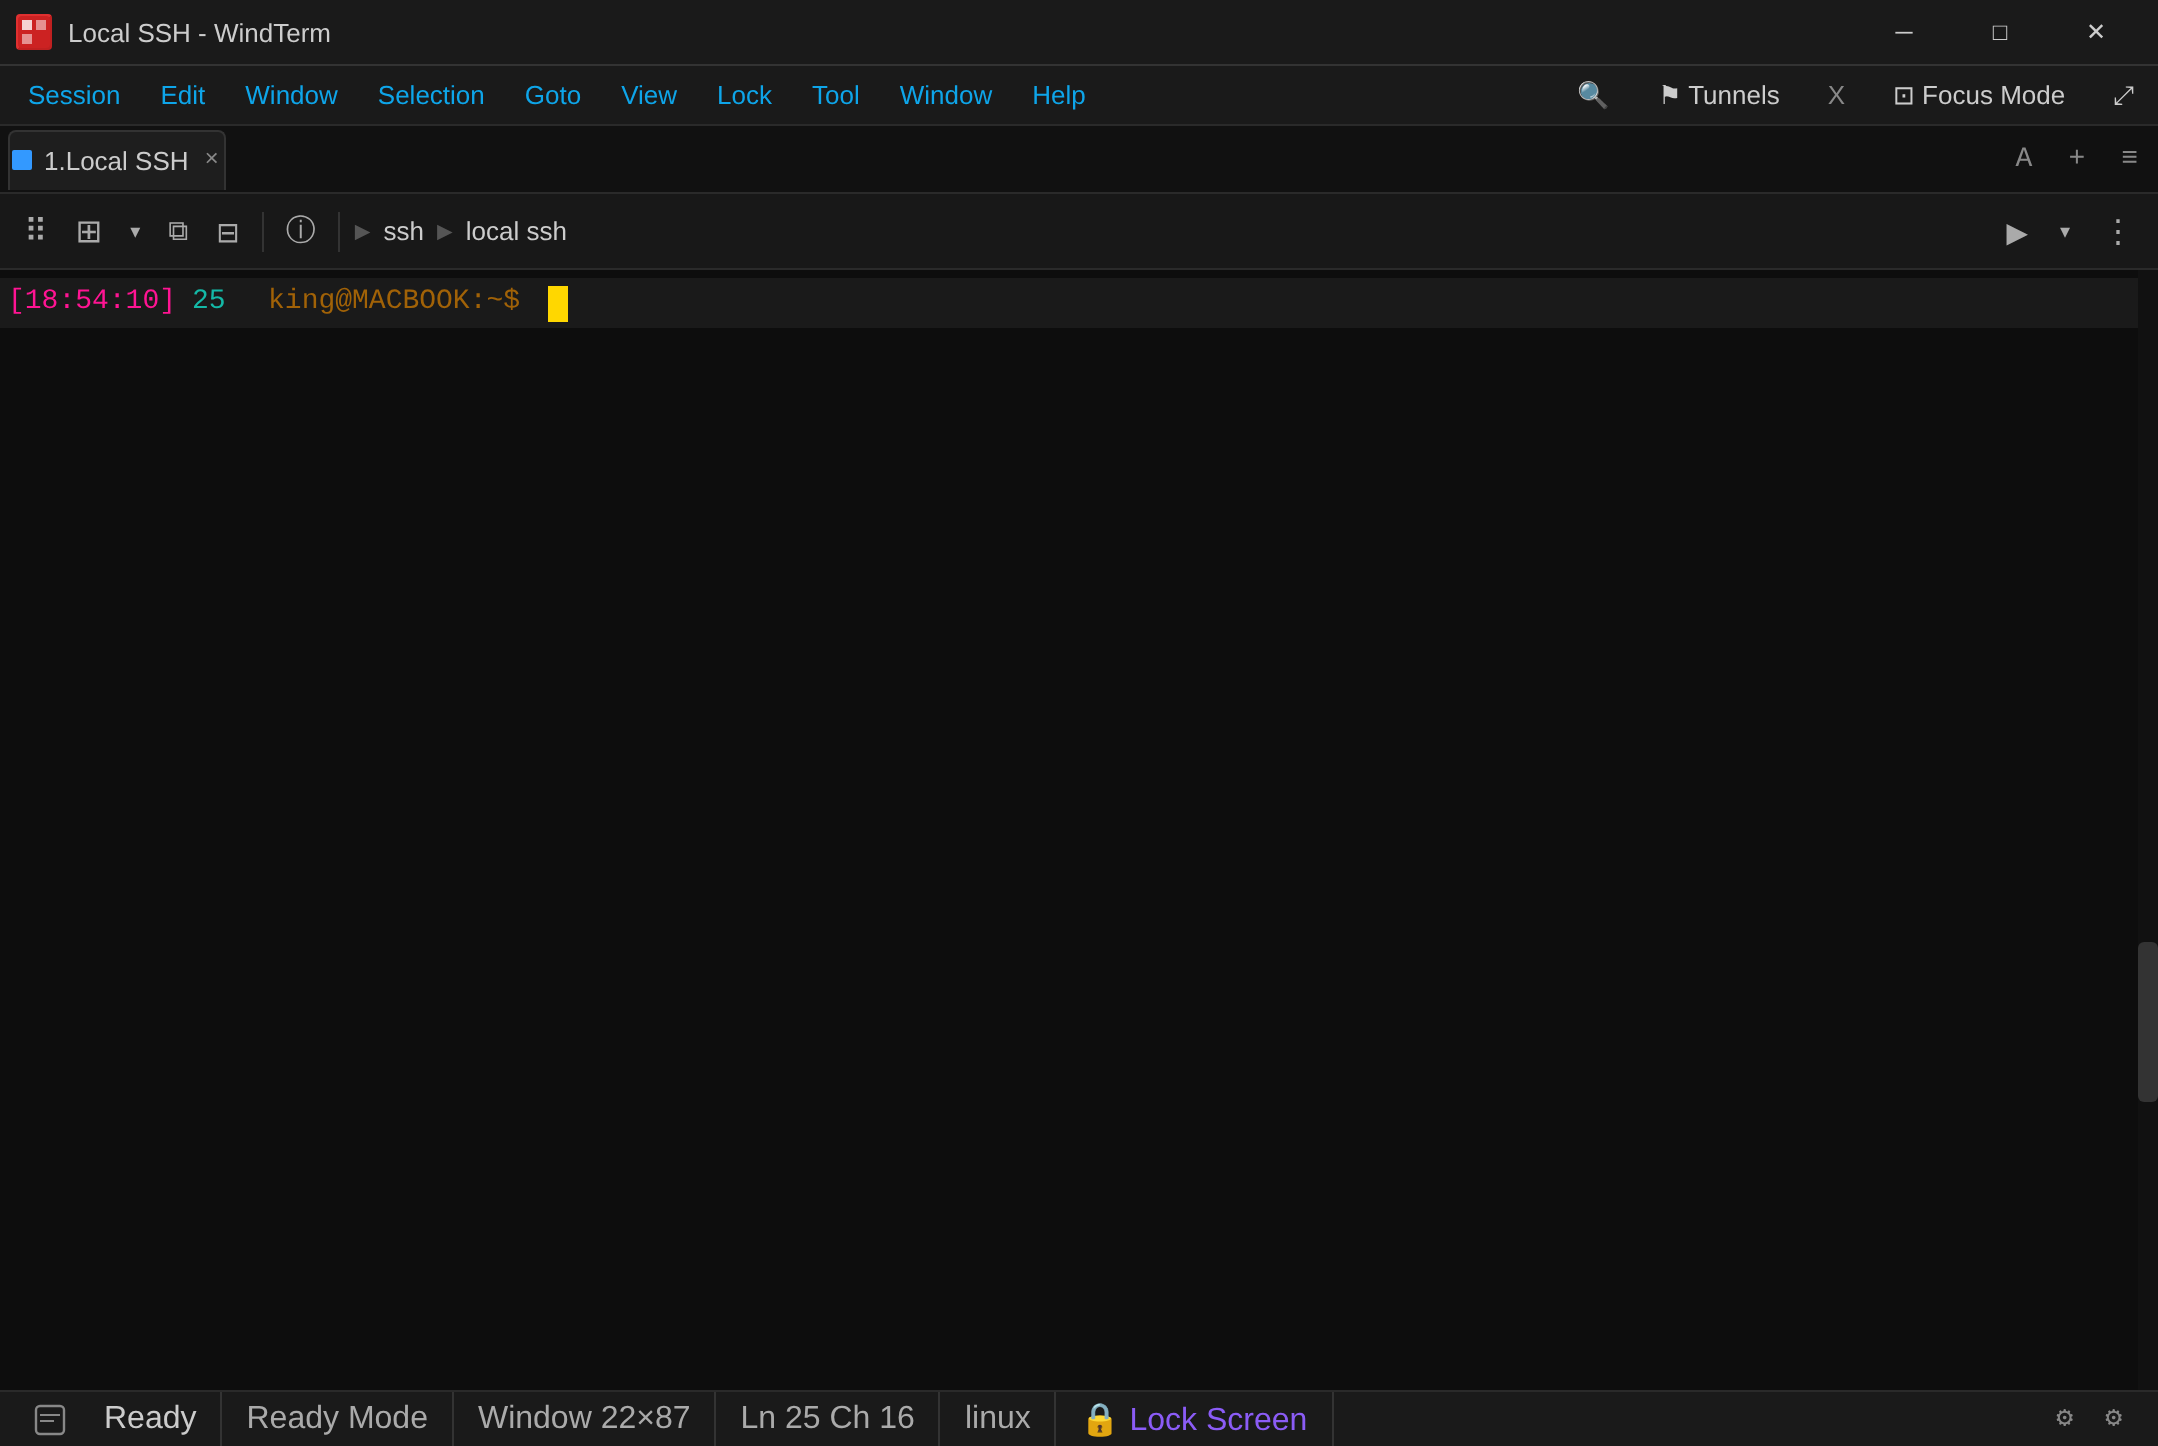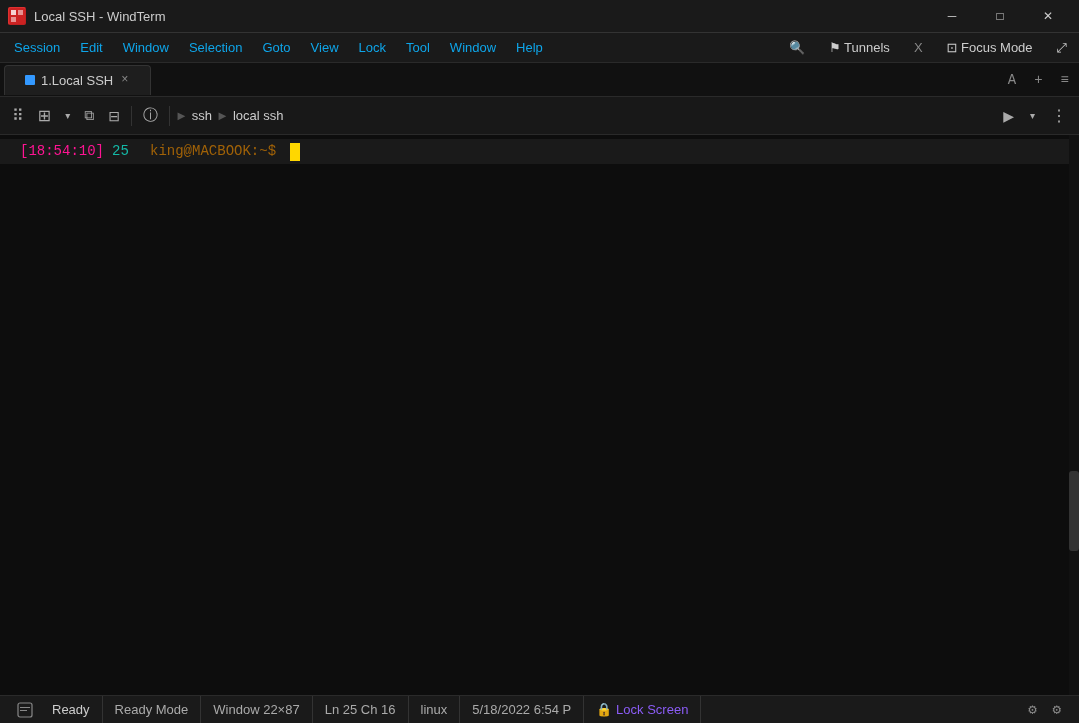--- a/index.html
+++ b/index.html
@@ -105,21 +105,21 @@
       flex-shrink: 0;
       padding: 0 4px;
     }
     .tab {
       display: flex;
       align-items: center;
       background: #1e1e1e;
       border: 1px solid #333;
       border-bottom: none;
       height: 30px;
-      padding: 0 20px;
+      padding: 0 1px;
       gap: 6px;
       cursor: pointer;
       border-radius: 4px 4px 0 0;
     }
     .tab-indicator {
       width: 10px;
       height: 10px;
       background: #3399ff;
       border-radius: 1px;
       display: inline-block;
@@ -201,21 +201,21 @@
     .terminal {
       flex: 1;
       background: #0d0d0d;
       padding: 4px 0;
       overflow: hidden;
       position: relative;
     }
     .terminal-line {
       display: flex;
       align-items: center;
-      padding: 2px 20px;
+      padding: 2px 4px;
       font-size: 14px;
       line-height: 1.5;
       background: #1a1a1a;
     }
     .prompt-time {
       color: #ff1493;
       margin-right: 8px;
     }
     .prompt-num {
       color: #14b8a6;
@@ -268,21 +268,21 @@
       align-items: center;
       background: #1a1a1a;
       height: 28px;
       padding: 0 10px;
       border-top: 1px solid #2a2a2a;
       flex-shrink: 0;
       gap: 0;
     }
     .status-item {
       color: #aaa;
-      font-size: 13px;
+      font-size: 16px;
       font-family: 'Segoe UI', Arial, sans-serif;
       padding: 0 12px;
       border-right: 1px solid #333;
       height: 100%;
       display: flex;
       align-items: center;
     }
     .status-item:first-child { padding-left: 0; }
     .status-item.ready { color: #ccc; }
     .status-item.windterm {
@@ -415,19 +415,18 @@
         <rect x="3" y="5" width="10" height="1" fill="#888"></rect>
         <rect x="3" y="8" width="7" height="1" fill="#888"></rect>
       </svg>
     </div>
   </div>
   <span class="status-item ready">Ready</span>
   <span class="status-item">Ready Mode</span>
   <span class="status-item">Window 22×87</span>
   <span class="status-item">Ln 25 Ch 16</span>
   <span class="status-item">linux</span>
-  <span class="status-item">5/18/2022 6:54 P</span>
   <span class="status-item lock">🔒 Lock Screen</span>
   <div class="status-right">
     <span class="status-gear">⚙</span>
     <span class="status-gear">⚙</span>
   </div>
 </div>
 
 </body></html>

